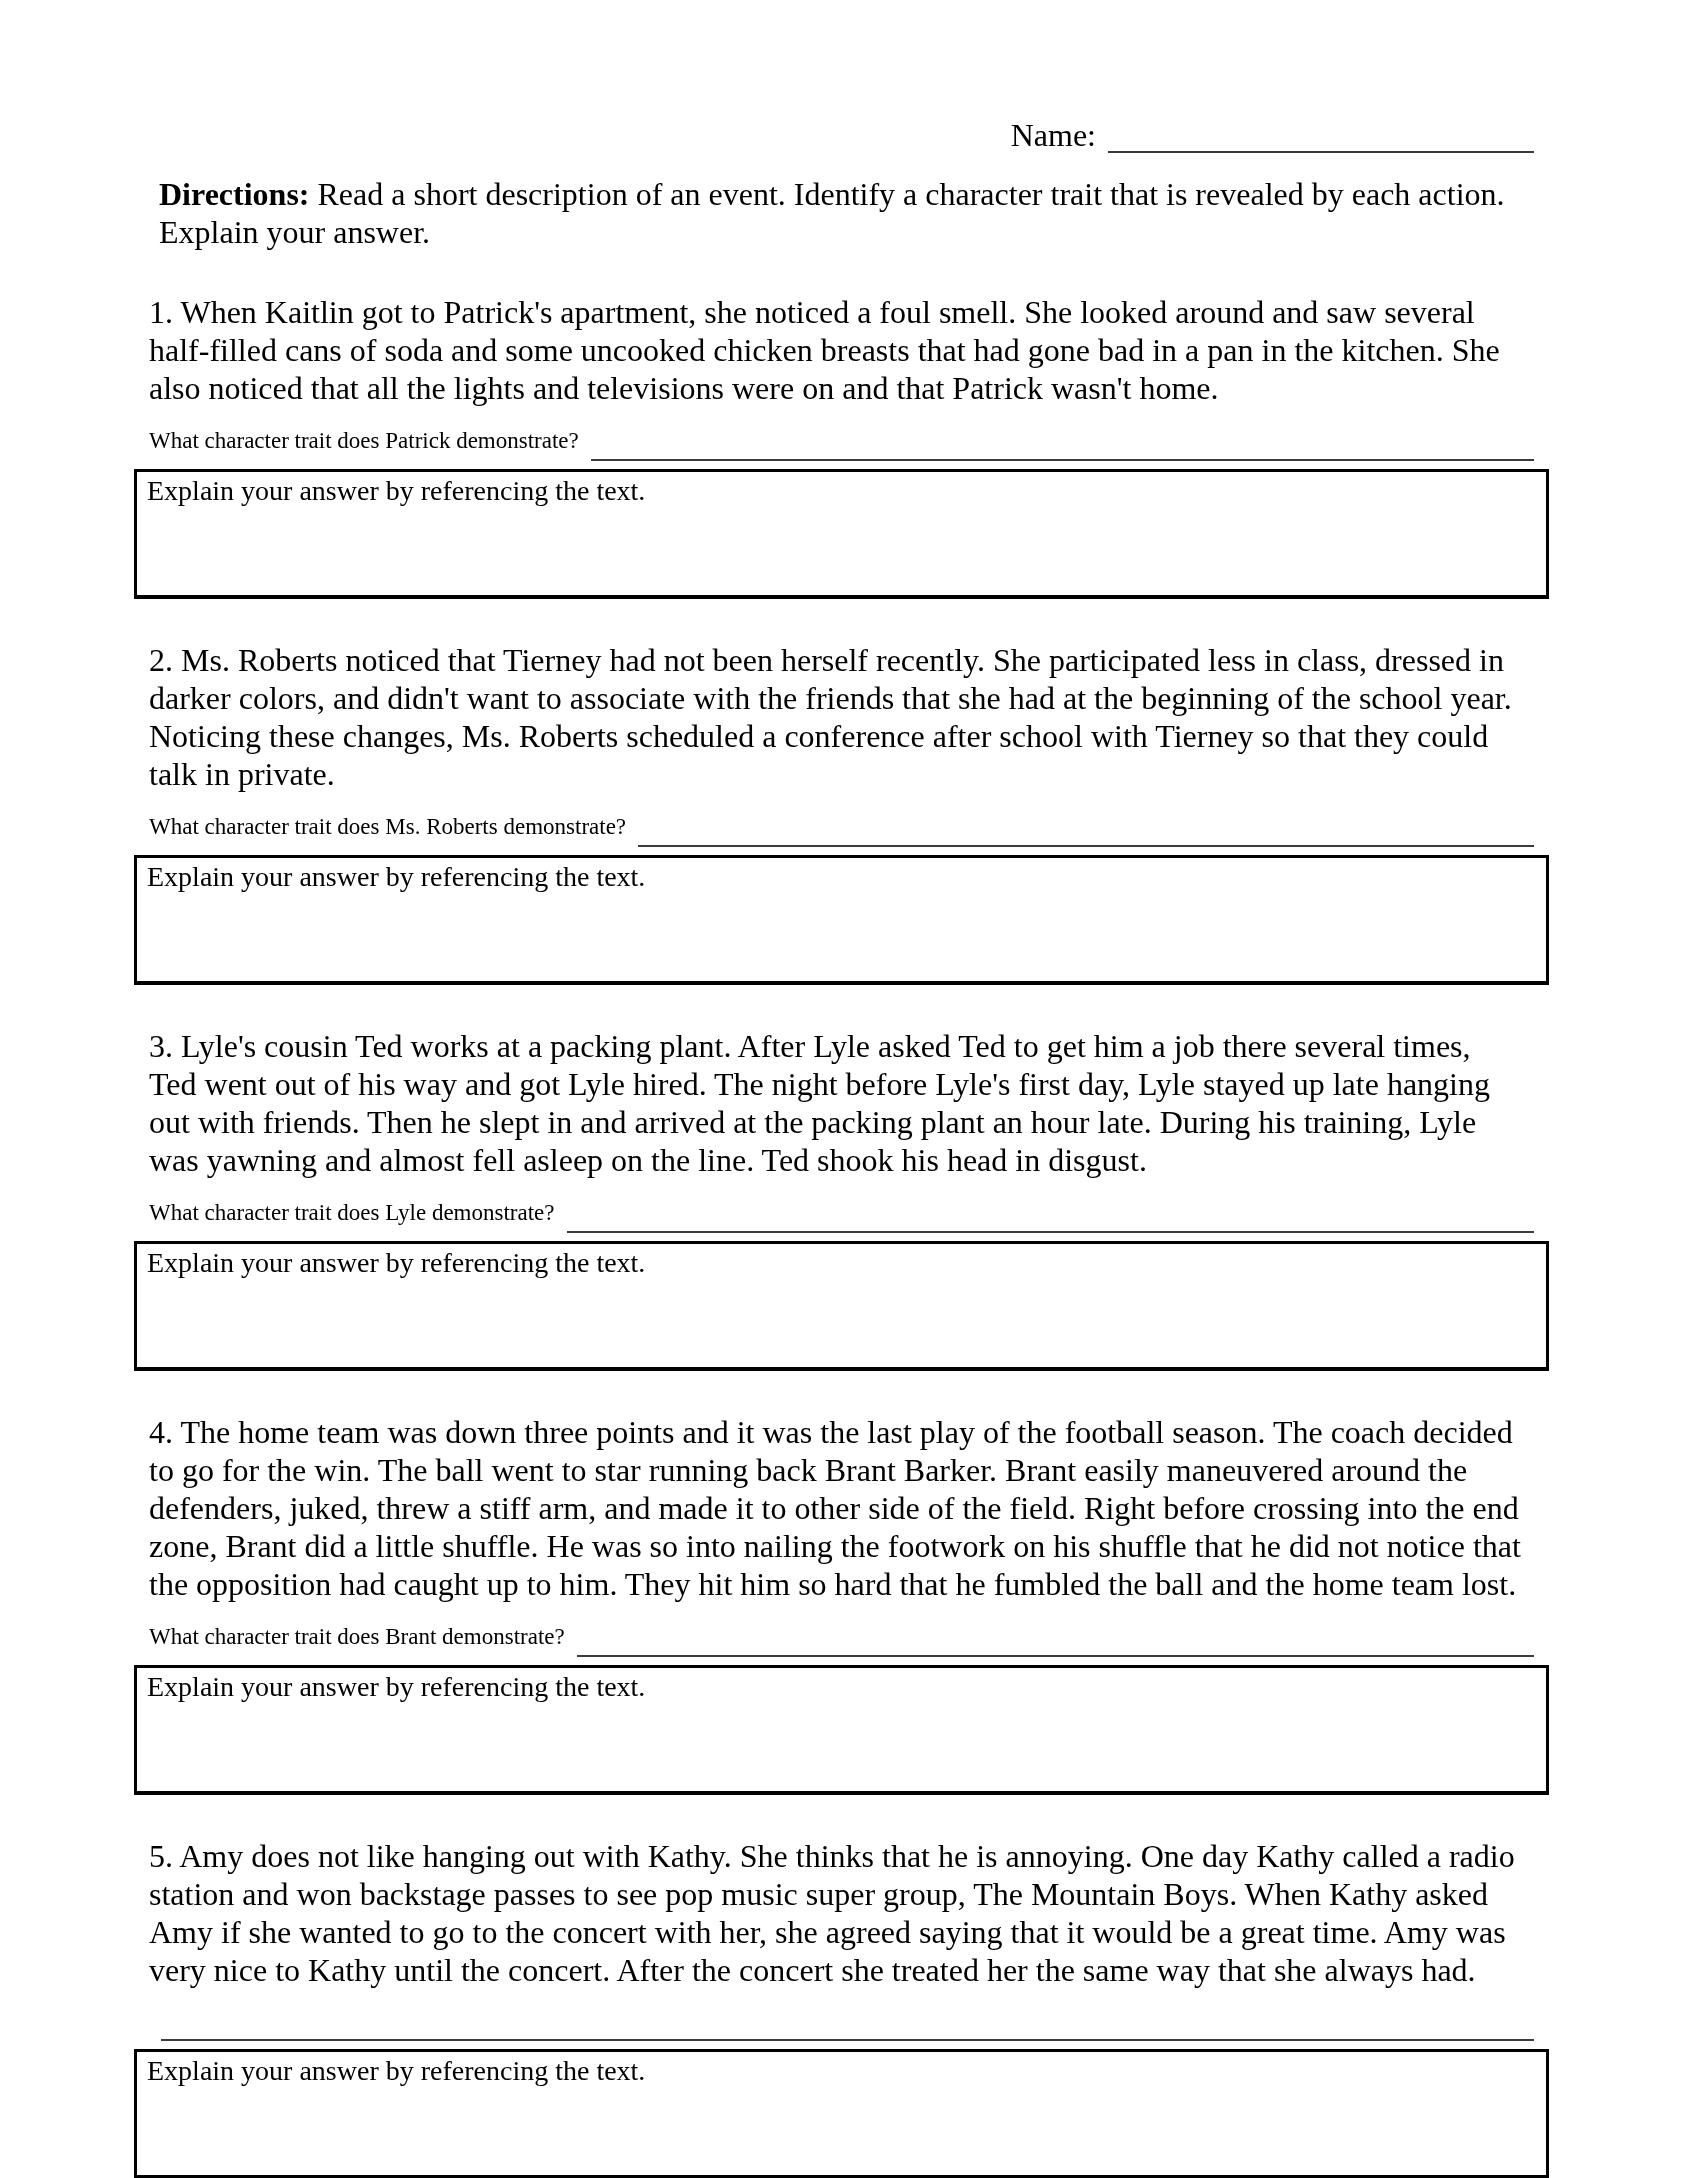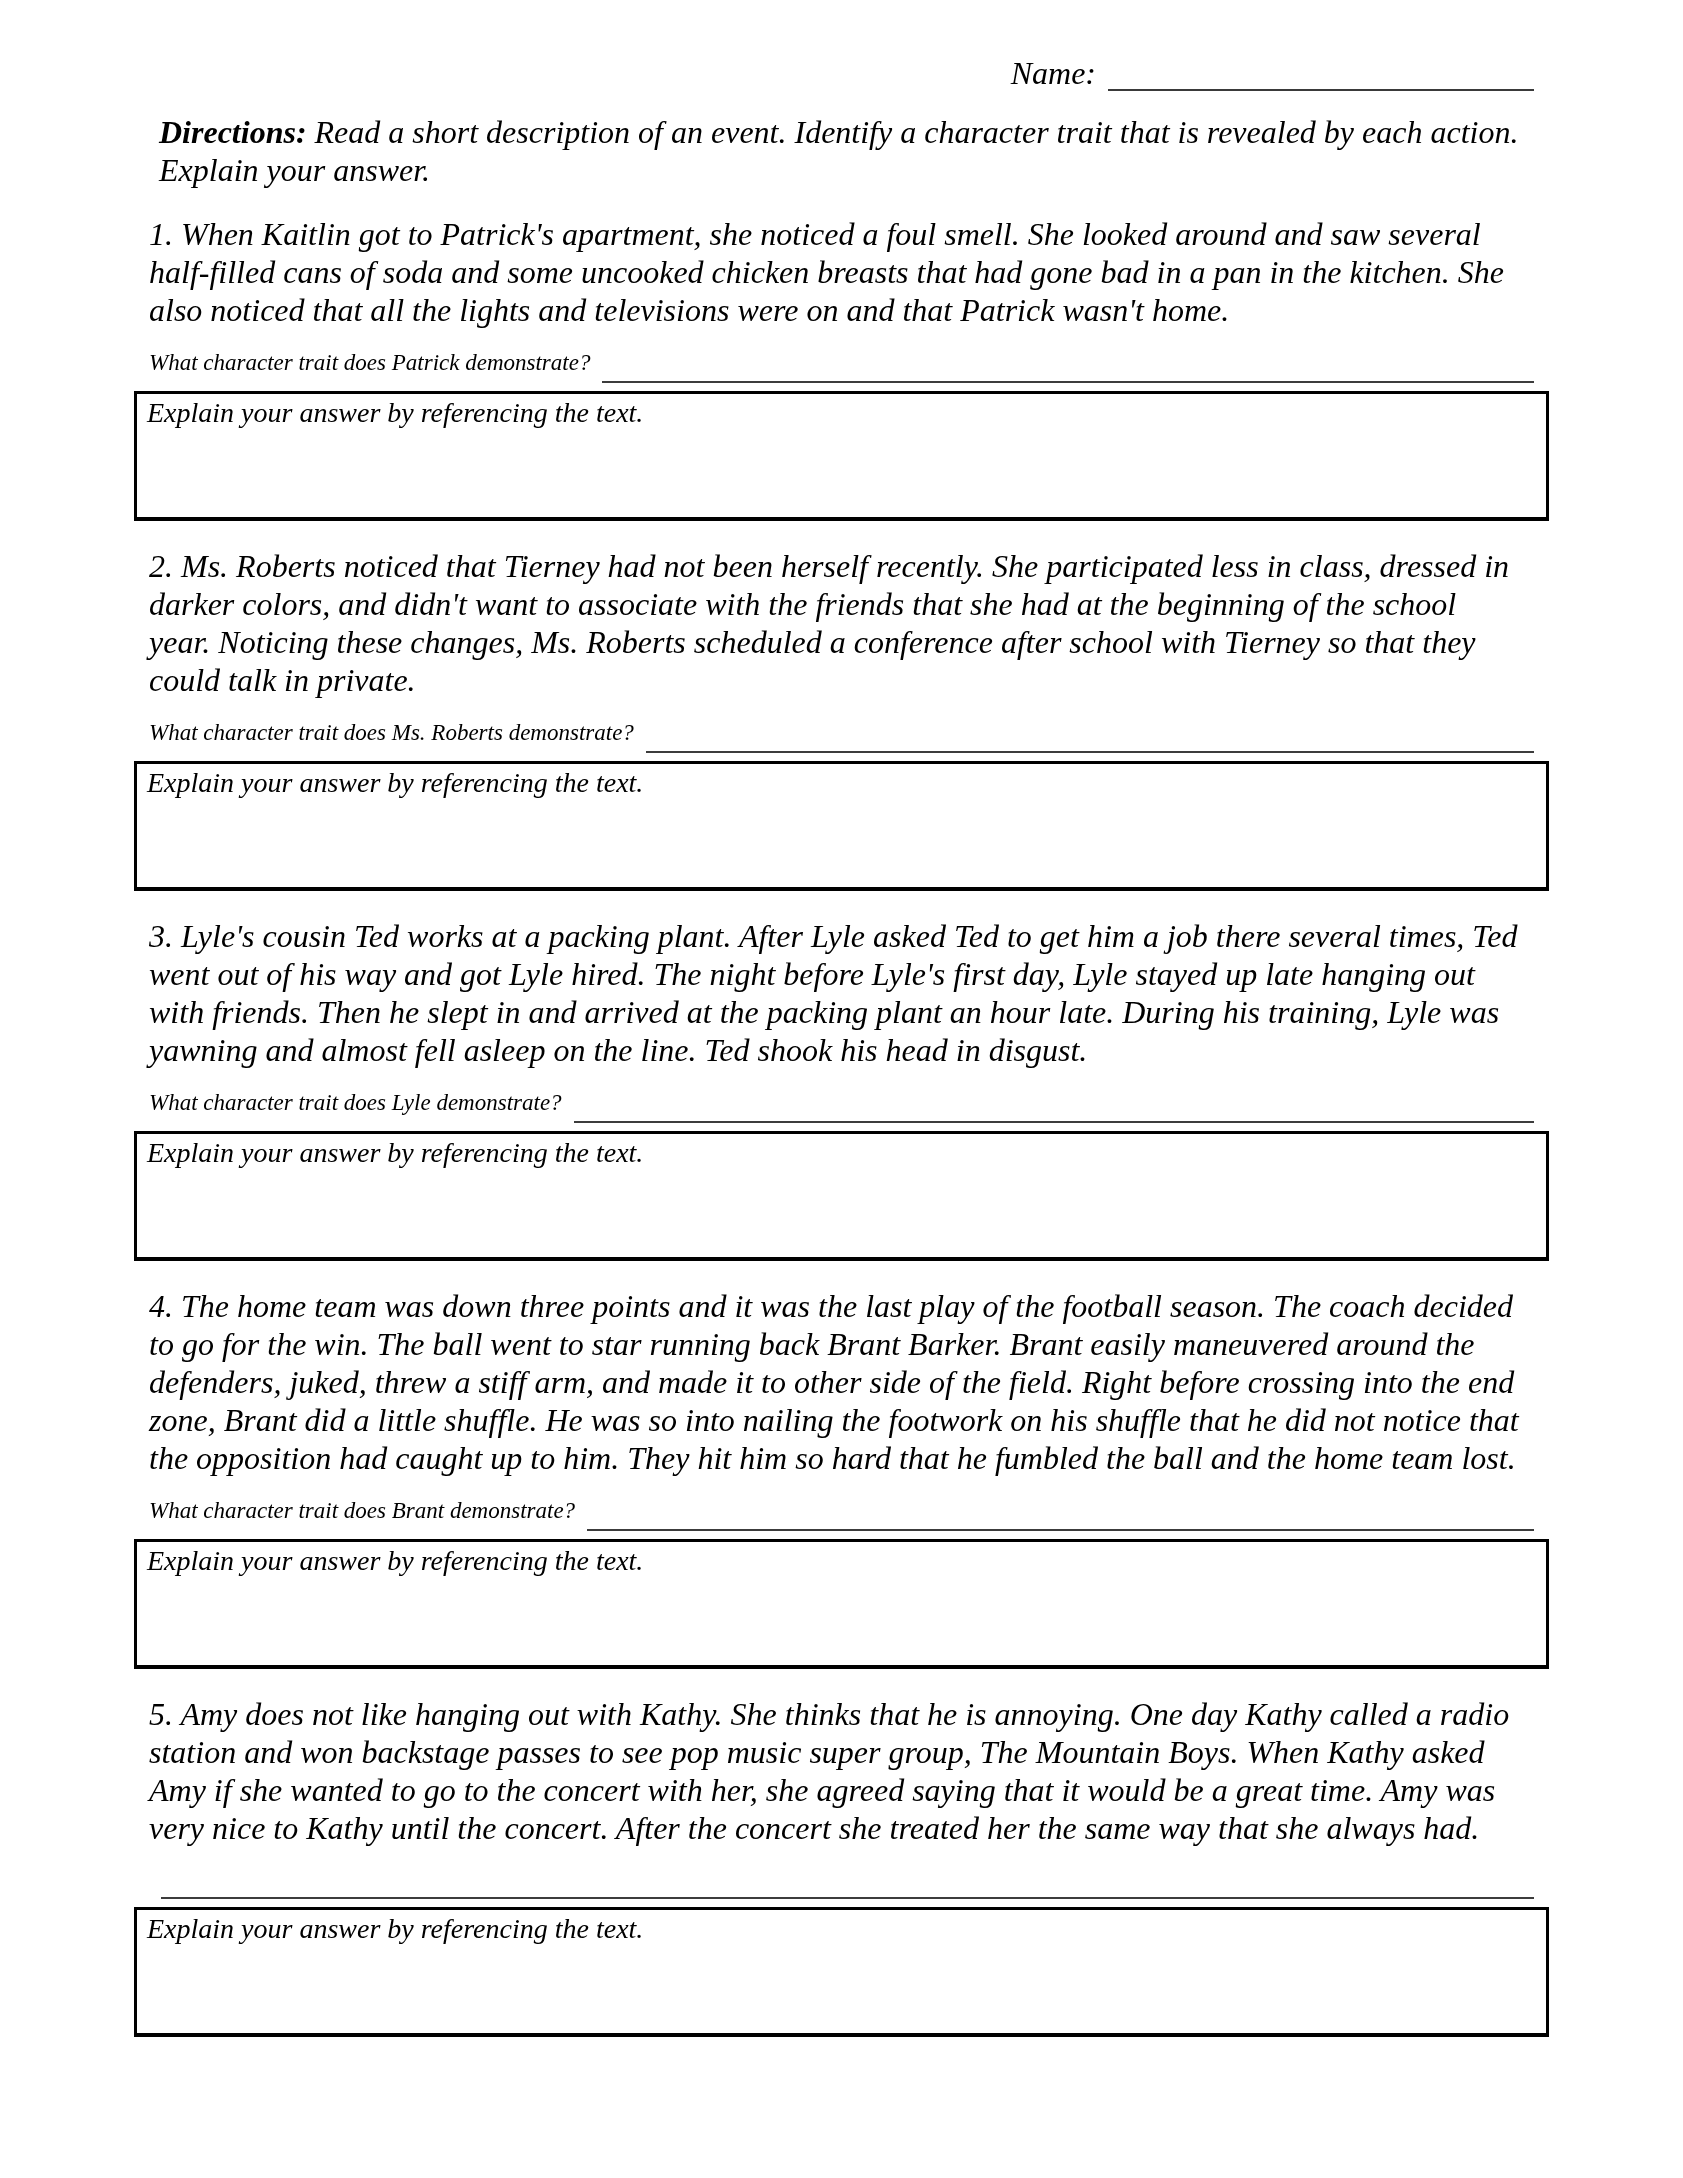--- a/index.html
+++ b/index.html
@@ -2,21 +2,21 @@
 <html><head>
 <meta charset="utf-8">
 <style>
   html,body { margin:0; padding:0; background:#ffffff; }
   body {
     width:1683px; height:2178px;
     font-family:"Liberation Serif", serif;
     color:#000;
     overflow:hidden;
   }
-  .page { padding:55px 134px 0 134px;font-style:italic; }
+  .page { padding:117px 134px 0 134px; }
 
   .name-row {
     display:flex; justify-content:flex-end; align-items:flex-end;
     font-size:32px; line-height:36px; margin-right:15px;
   }
   .name-blank {
     width:426px; height:34px; margin-left:12px;
     border-bottom:2px solid #3a3a3a;
   }
 
@@ -26,21 +26,21 @@
   }
 
   .directions {
     font-size:32px; line-height:38px;
     margin:22px 25px 0 25px;
   }
   .directions b { font-weight:bold; }
 
   .passage {
     font-size:32px; line-height:38px;
-    margin:26px 25px 0 15px;
+    margin:42px 25px 0 15px;
   }
   .qnum { white-space:pre; }
 
   .prompt-row {
     display:flex; align-items:flex-end;
     font-size:23px; line-height:40px;
     margin:14px 15px 0 15px;
   }
   .prompt-blank {
     flex:1; height:36px; margin-left:12px;

